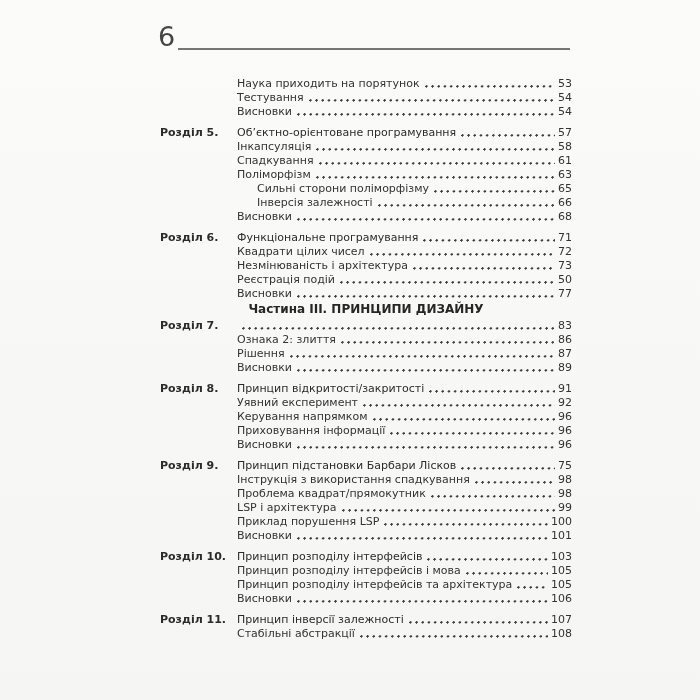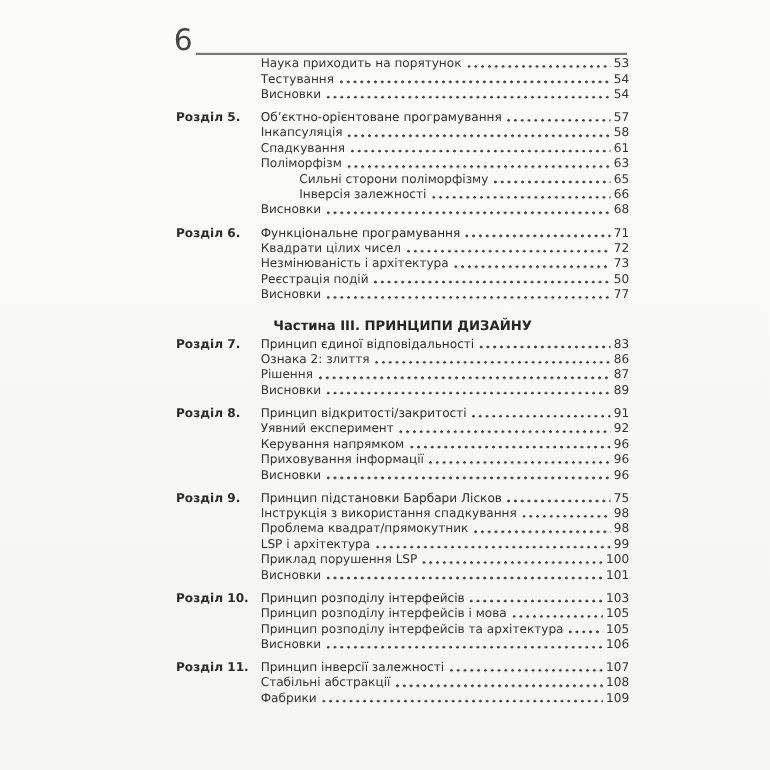--- a/index.html
+++ b/index.html
@@ -17,39 +17,39 @@
   }
   .page-number {
     position: absolute; left: 158px; top: 21px;
     font-size: 27px; font-weight: 400; color: #454545;
   }
   .header-rule {
     position: absolute; left: 178px; top: 48px;
     width: 392px; height: 2px; background: #767676;
   }
   .toc {
-    position: absolute; left: 160px; top: 50px; width: 412px;
+    position: absolute; left: 160px; top: 76px; width: 412px;
   }
   .section { margin-top: 7px; }
   .toc .section:first-child { margin-top: 0; }
-  .section.part { margin-top: 14px; }
+  .section.part { margin-top: 1px; }
   .section.part + .section { margin-top: 0; }
   .row {
     display: flex; align-items: flex-end;
     height: 14px; font-size: 11px; line-height: 13px;
     white-space: nowrap;
   }
   .ch {
     flex: 0 0 77px; width: 77px;
     font-weight: bold; color: #2b2b2b;
     overflow: hidden;
   }
   .lbl { flex: 0 0 auto; }
   .lbl.b { font-weight: normal; color: #2b2b2b; }
-  .lbl.ind2 { margin-left: 35px; }
+  .lbl.ind2 { margin-left: 20px; }
   .leader {
     flex: 1 1 auto; height: 3px;
     margin: 0 3px 2px 5px;
     background-image: radial-gradient(circle at 1.4px 1.4px, #3f3f3f 1.05px, rgba(0,0,0,0) 1.35px);
     background-size: 6.2px 3px;
     background-repeat: repeat-x;
     background-position: left bottom;
   }
   .pg { flex: 0 0 auto; text-align: right; color: #333333; }
   .part-row {
@@ -159,21 +159,20 @@
           <span class="leader"></span>
           <span class="pg">77</span>
         </div>
       </div>
       <div class="section part">
         <div class="part-row">Частина III. ПРИНЦИПИ ДИЗАЙНУ</div>
       </div>
       <div class="section">
         <div class="row">
           <span class="ch">Розділ 7.</span>
-          <span class="lbl b">Принцип єдиної відповідальності</span>
           <span class="leader"></span>
           <span class="pg">83</span>
         </div>
         <div class="row">
           <span class="ch"></span>
           <span class="lbl">Ознака 2: злиття</span>
           <span class="leader"></span>
           <span class="pg">86</span>
         </div>
         <div class="row">
@@ -290,22 +289,16 @@
           <span class="ch">Розділ 11.</span>
           <span class="lbl b">Принцип інверсії залежності</span>
           <span class="leader"></span>
           <span class="pg">107</span>
         </div>
         <div class="row">
           <span class="ch"></span>
           <span class="lbl">Стабільні абстракції</span>
           <span class="leader"></span>
           <span class="pg">108</span>
-        </div>
-        <div class="row">
-          <span class="ch"></span>
-          <span class="lbl">Фабрики</span>
-          <span class="leader"></span>
-          <span class="pg">109</span>
         </div>
       </div>
     </div>
 </div>
 
 </body></html>

